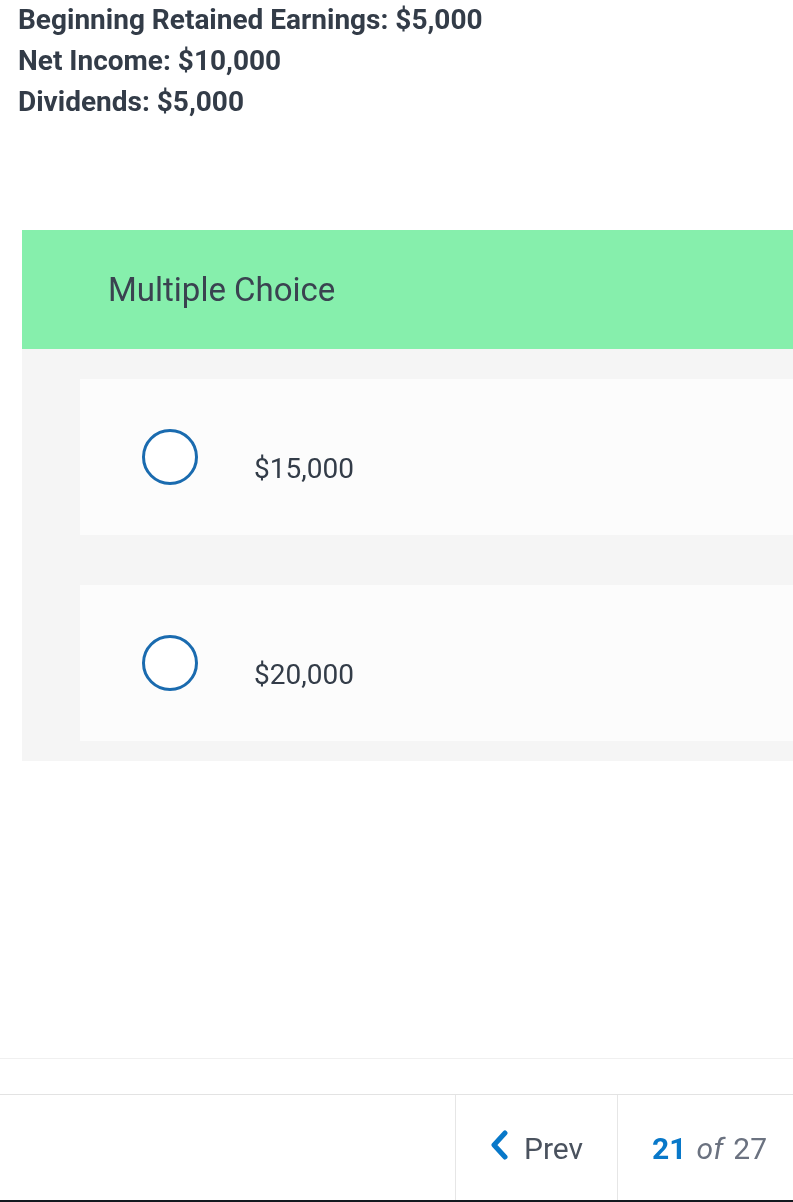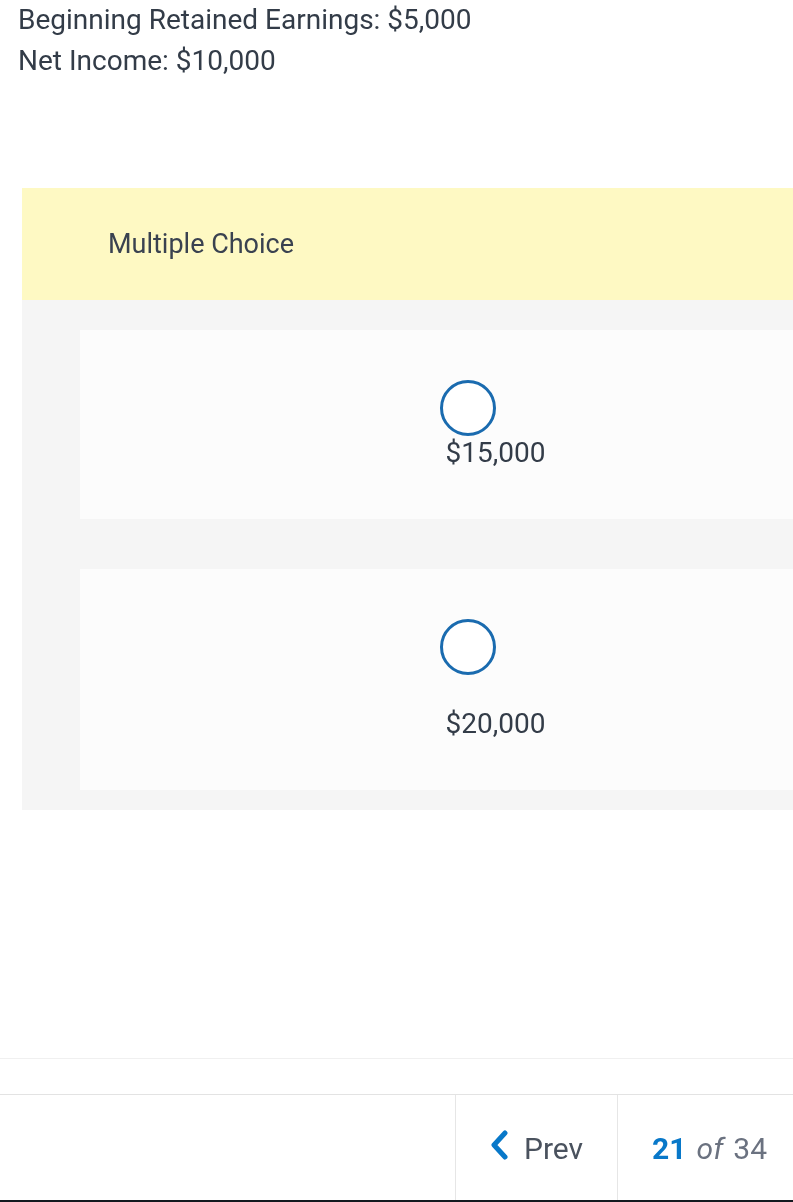--- a/index.html
+++ b/index.html
@@ -14,53 +14,52 @@
       background: #ffffff;
       color: #333c48;
       position: relative;
       overflow: hidden;
     }
     .question-info {
       padding: 0 18px 0 18px;
       font-size: 28px;
       line-height: 1.4;
       color: #333c48;
+      font-weight: bold;
     }
     .question-info div {
       margin-bottom: 2px;
     }
     .mc-container {
       margin-top: 108px;
       margin-left: 22px;
       background: #eeeeee;
     }
     .mc-header {
       padding: 40px 0 40px 86px;
-      font-size: 27px;
+      font-size: 33px;
       color: #3a4250;
-      background: #fef9c3;
+      background: #86efac;
     }
     .mc-options {
       background: #f5f5f5;
       padding-top: 30px;
       padding-bottom: 20px;
     }
     .mc-option {
       background: #fcfcfc;
       margin-left: 58px;
       margin-bottom: 50px;
       padding: 50px 0 50px 62px;
       display: flex;
-      align-items: center;
+      align-items: flex-end;
       cursor: pointer;
-      flex-direction: column;
     }
     .mc-option:last-child {
       margin-bottom: 0;
-      gap: 32px;
     }
     .radio-circle {
       width: 56px;
       height: 56px;
       border: 3px solid #1a6baf;
       border-radius: 50%;
       background: #ffffff;
       flex-shrink: 0;
     }
     .option-label {
@@ -129,20 +128,21 @@
       height: 2px;
       background: #13191f;
     }
   </style>
 </head>
 <body>
 
 <div class="question-info">
   <div>Beginning Retained Earnings: $5,000</div>
   <div>Net Income: $10,000</div>
+  <div>Dividends: $5,000</div>
 </div>
 
 <div class="mc-container">
   <div class="mc-header">Multiple Choice</div>
   <div class="mc-options">
     <div class="mc-option">
       <div class="radio-circle"></div>
       <div class="option-label">$15,000</div>
     </div>
     <div class="mc-option">
@@ -159,17 +159,17 @@
     <span class="chevron">
       <svg width="20" height="30" viewBox="0 0 20 30">
         <path d="M 15 3 L 4 15 L 15 27" stroke="#0878c9" stroke-width="5" fill="none" stroke-linecap="round" stroke-linejoin="round"></path>
       </svg>
     </span>
     <span>Prev</span>
   </div>
   <div class="page-indicator">
     <span class="page-current">21</span>
     <span class="page-of">of</span>
-    <span>34</span>
+    <span>27</span>
   </div>
 </div>
 
 <div class="bottom-line"></div>
 
 </body></html>

